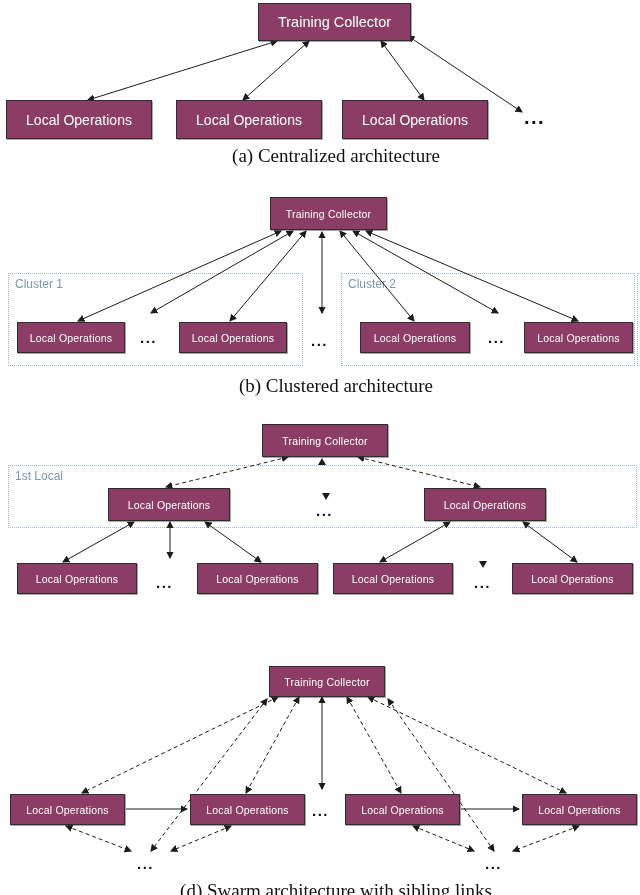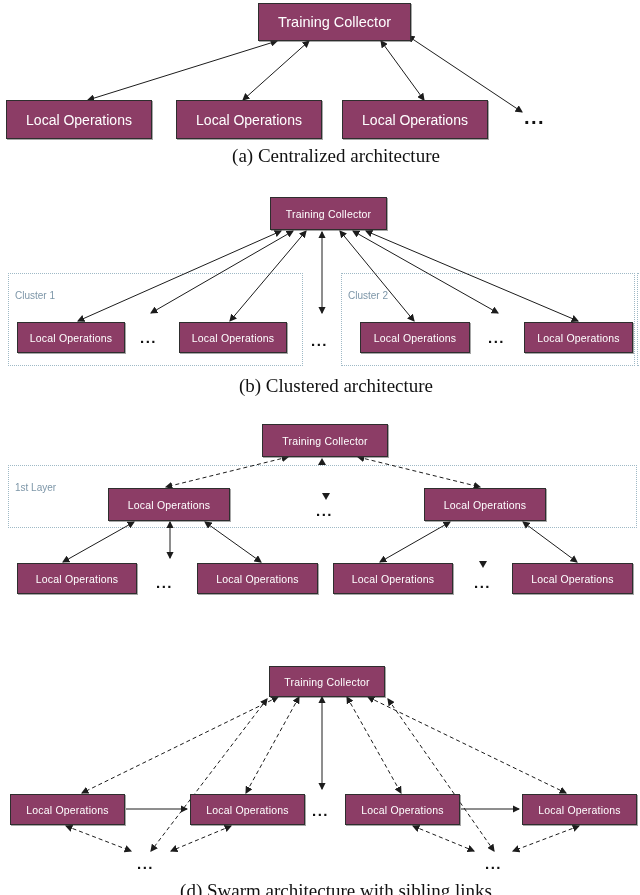--- a/index.html
+++ b/index.html
@@ -5,21 +5,21 @@
   html,body{margin:0;padding:0;background:#fff;}
   #page{position:relative;width:640px;height:895px;overflow:hidden;background:#ffffff;
         font-family:"Liberation Sans",sans-serif;}
   .node{position:absolute;background:#8C3D66;border:1px solid #2e2e2e;
         box-shadow:1px 1px 0 rgba(60,60,60,.45);
         color:#fff;font-weight:400;display:flex;align-items:center;justify-content:center;
         text-align:center;box-sizing:border-box;z-index:3;}
   .node.big{font-size:14px;}
   .node.small{font-size:10.5px;letter-spacing:.2px;}
   .region{position:absolute;border:1.5px dotted #9fb9c6;box-sizing:border-box;z-index:1;}
-  .region-label{position:absolute;top:3px;left:6px;color:#7d96a8;font-size:10px;z-index:2;margin-top:13px;}
+  .region-label{position:absolute;top:3px;left:6px;color:#7d96a8;font-size:12px;z-index:2;}
   .ellipsis{position:absolute;color:#111;font-weight:700;font-size:15px;letter-spacing:1.5px;z-index:3;line-height:1;}
   .ellipsis.big{font-size:20px;}
   .caption{position:absolute;left:16px;width:640px;text-align:center;color:#111;
            font-family:"Liberation Serif",serif;font-size:19px;z-index:3;}
   svg#arrows{position:absolute;left:0;top:0;z-index:2;pointer-events:none;}
   svg#arrows line{stroke:#1c1c1c;stroke-width:1;}
   svg#arrows line.dashed{stroke-dasharray:4 3;}
   svg#arrows polygon{fill:#1c1c1c;}
 </style>
 </head>
@@ -105,21 +105,21 @@
 
   <div class="ellipsis" style="left:140px;top:330px;">...</div>
   <div class="ellipsis" style="left:311px;top:333px;">...</div>
   <div class="ellipsis" style="left:488px;top:330px;">...</div>
 
   <div class="caption" style="top:375px;">(b) Clustered architecture</div>
 
   <div class="node small" style="left:262px;top:424px;width:126px;height:33px;">Training Collector</div>
 
   <div class="region" style="left:8px;top:465px;width:629px;height:63px;">
-    <span class="region-label">1st Layer</span>
+    <span class="region-label">1st Local</span>
   </div>
 
   <div class="node small" style="left:108px;top:488px;width:122px;height:33px;">Local Operations</div>
   <div class="node small" style="left:424px;top:488px;width:122px;height:33px;">Local Operations</div>
   <div class="ellipsis" style="left:316px;top:503px;">...</div>
 
   <div class="node small" style="left:17px;top:563px;width:120px;height:31px;">Local Operations</div>
   <div class="node small" style="left:197px;top:563px;width:121px;height:31px;">Local Operations</div>
   <div class="node small" style="left:333px;top:563px;width:120px;height:31px;">Local Operations</div>
   <div class="node small" style="left:512px;top:563px;width:121px;height:31px;">Local Operations</div>

